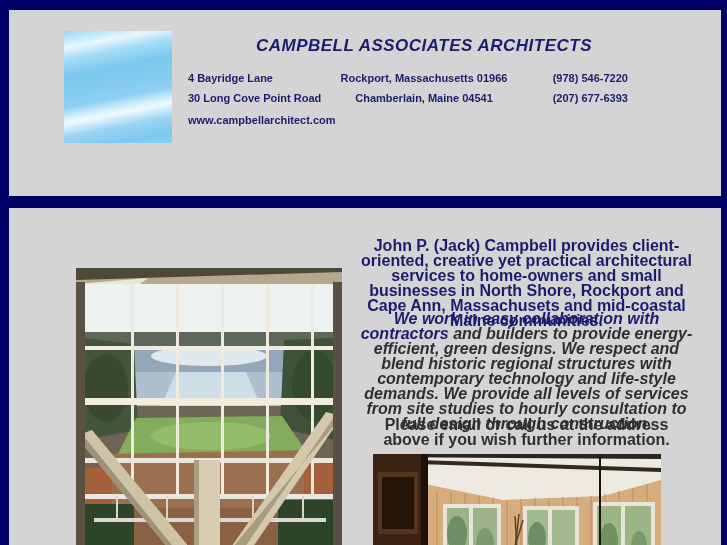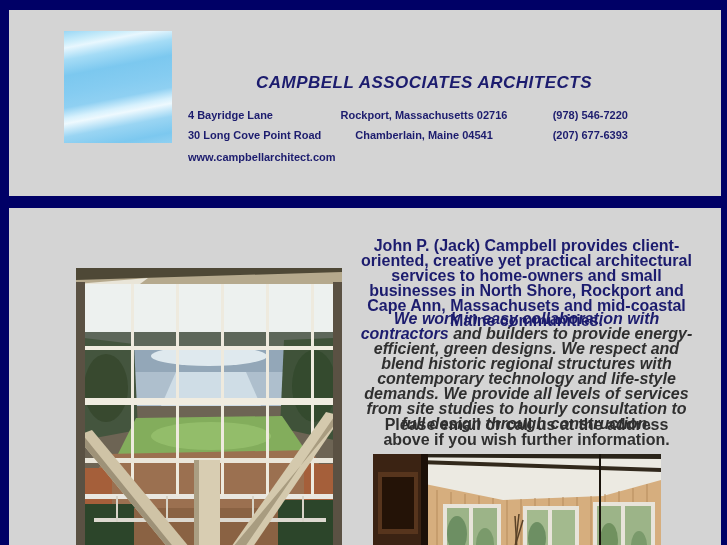--- a/index.html
+++ b/index.html
@@ -17,21 +17,21 @@
 
   
   .logo{
     position:absolute;left:55px;top:21px;width:108px;height:112px;
     background:linear-gradient(169deg,
       #9ad7f5 0%, #cdeefb 9%, #e8f7fe 13%, #a5dcf6 22%,
       #7cc8ef 34%, #85ccf1 48%, #8fd0f2 58%, #d7f1fd 66%,
       #eef9fe 70%, #9ad5f3 80%, #7cc8ef 92%, #90d0f1 100%);
   }
   .header-text{
-    position:absolute;left:179px;top:0;width:472px;height:186px;margin-top:37px;
+    position:absolute;left:179px;top:0;width:472px;height:186px;
   }
   .title{
     position:absolute;left:0;top:26px;width:472px;margin:0;
     text-align:center;
     font-size:17px;font-weight:bold;font-style:italic;letter-spacing:.5px;
     color:#1c1c6e;white-space:nowrap;
   }
   .addr-row{
     position:absolute;left:0;width:472px;display:flex;
     font-size:11px;font-weight:bold;color:#1c1c6e;line-height:13px;gap:13px;
@@ -66,21 +66,21 @@
 <div>
 
   <section class="panel header-panel">
     <div class="logo"></div>
 
     <div class="header-text">
       <h1 class="title">CAMPBELL ASSOCIATES ARCHITECTS</h1>
 
       <div class="addr-row row1">
         <span class="cl">4 Bayridge Lane</span>
-        <span class="cc">Rockport, Massachusetts 02716</span>
+        <span class="cc">Rockport, Massachusetts 01966</span>
         <span class="cr">(978) 546-7220</span>
       </div>
 
       <div class="addr-row row2">
         <span class="cl">30 Long Cove Point Road</span>
         <span class="cc">Chamberlain, Maine 04541</span>
         <span class="cr">(207) 677-6393</span>
       </div>
 
       <div class="addr-row row3">

